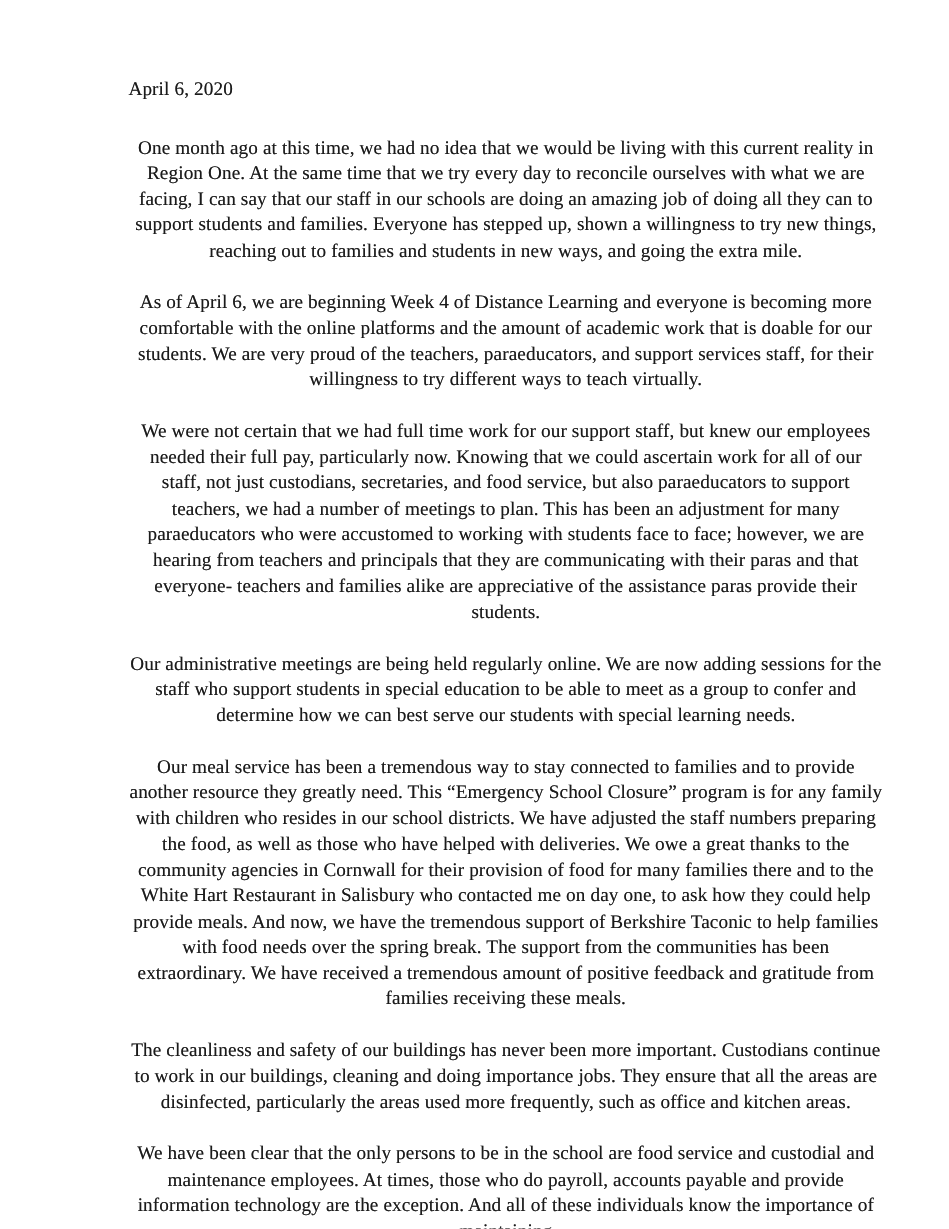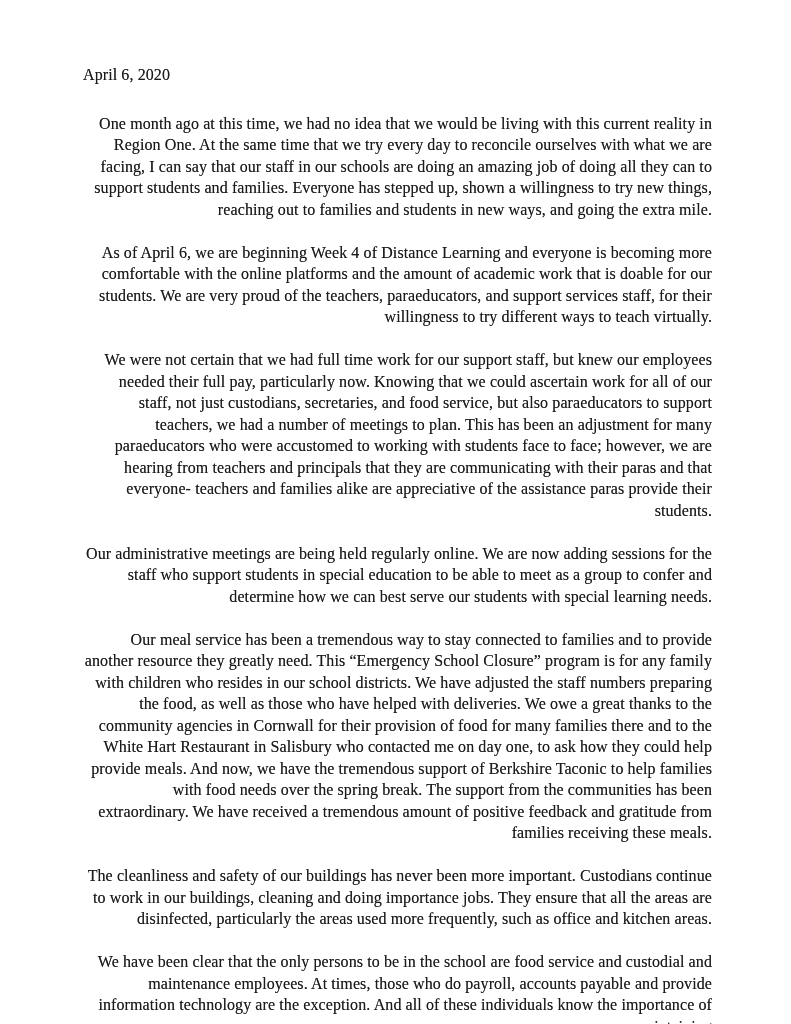--- a/index.html
+++ b/index.html
@@ -8,41 +8,42 @@
     background: #ffffff;
   }
   .page {
     position: relative;
     width: 735px;
     height: 1024px;
     background: #ffffff;
     overflow: hidden;
     font-family: "Liberation Serif", "DejaVu Serif", serif;
     color: #1b1b1b;
+    margin-left: 24px;
   }
   .letter-body {
     position: absolute;
     left: 83px;
     top: 64px;
     width: 629px;
     font-size: 16px;
     line-height: 21.5px;
     letter-spacing: 0.1px;
     
     text-shadow: 0 0 0.4px rgba(0,0,0,0.55);
   }
   .letter-date {
     margin: 0 0 27px 0;
   }
   .letter-salutation {
     margin: 0 0 22px 0;
   }
   .letter-paragraph {
     margin: 0 0 21.5px 0;
-    text-align: right;
+    text-align: center;
   }
 </style>
 </head>
 <body>
 
 <div class="page">
   <div class="letter-body">
     <p class="letter-date">April 6, 2020</p>
     <p class="letter-paragraph">One month ago at this time, we had no idea that we would be living with this current reality in Region One. At the same time that we try every day to reconcile ourselves with what we are facing, I can say that our staff in our schools are doing an amazing job of doing all they can to support students and families. Everyone has stepped up, shown a willingness to try new things, reaching out to families and students in new ways, and going the extra mile.</p>
     <p class="letter-paragraph">As of April 6, we are beginning Week 4 of Distance Learning and everyone is becoming more comfortable with the online platforms and the amount of academic work that is doable for our students. We are very proud of the teachers, paraeducators, and support services staff, for their willingness to try different ways to teach virtually.</p>

